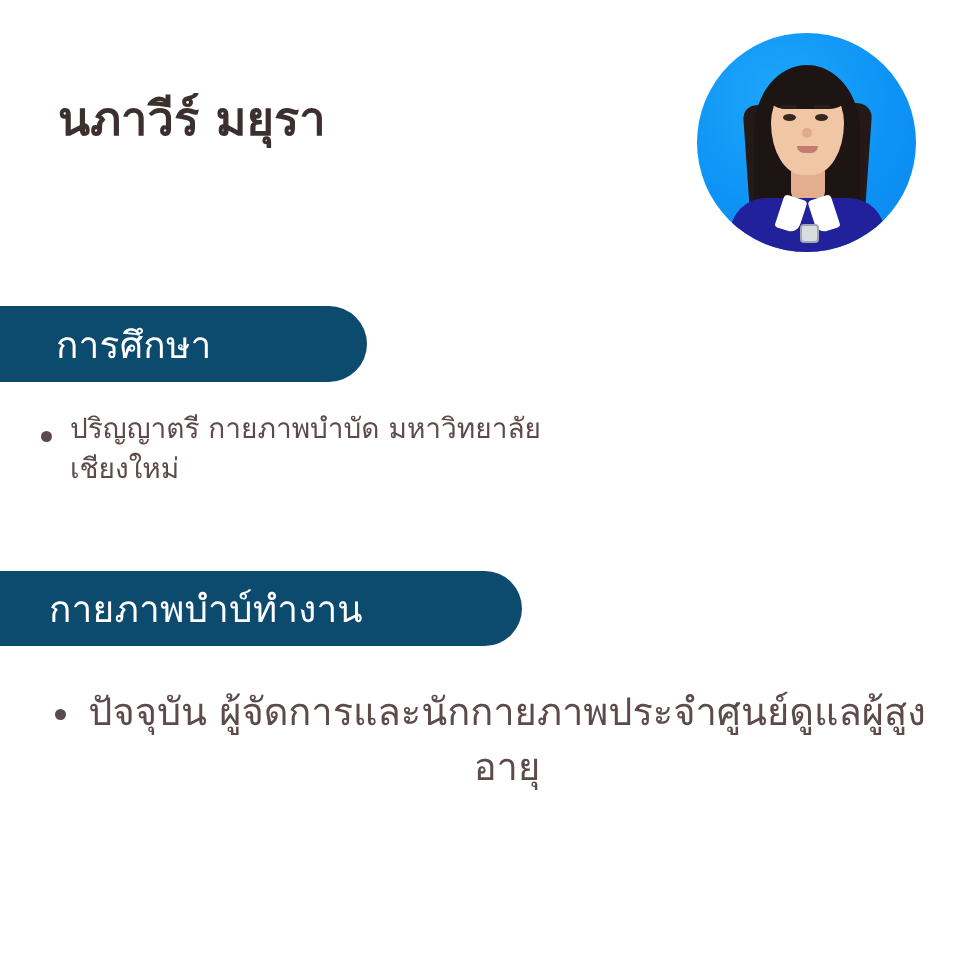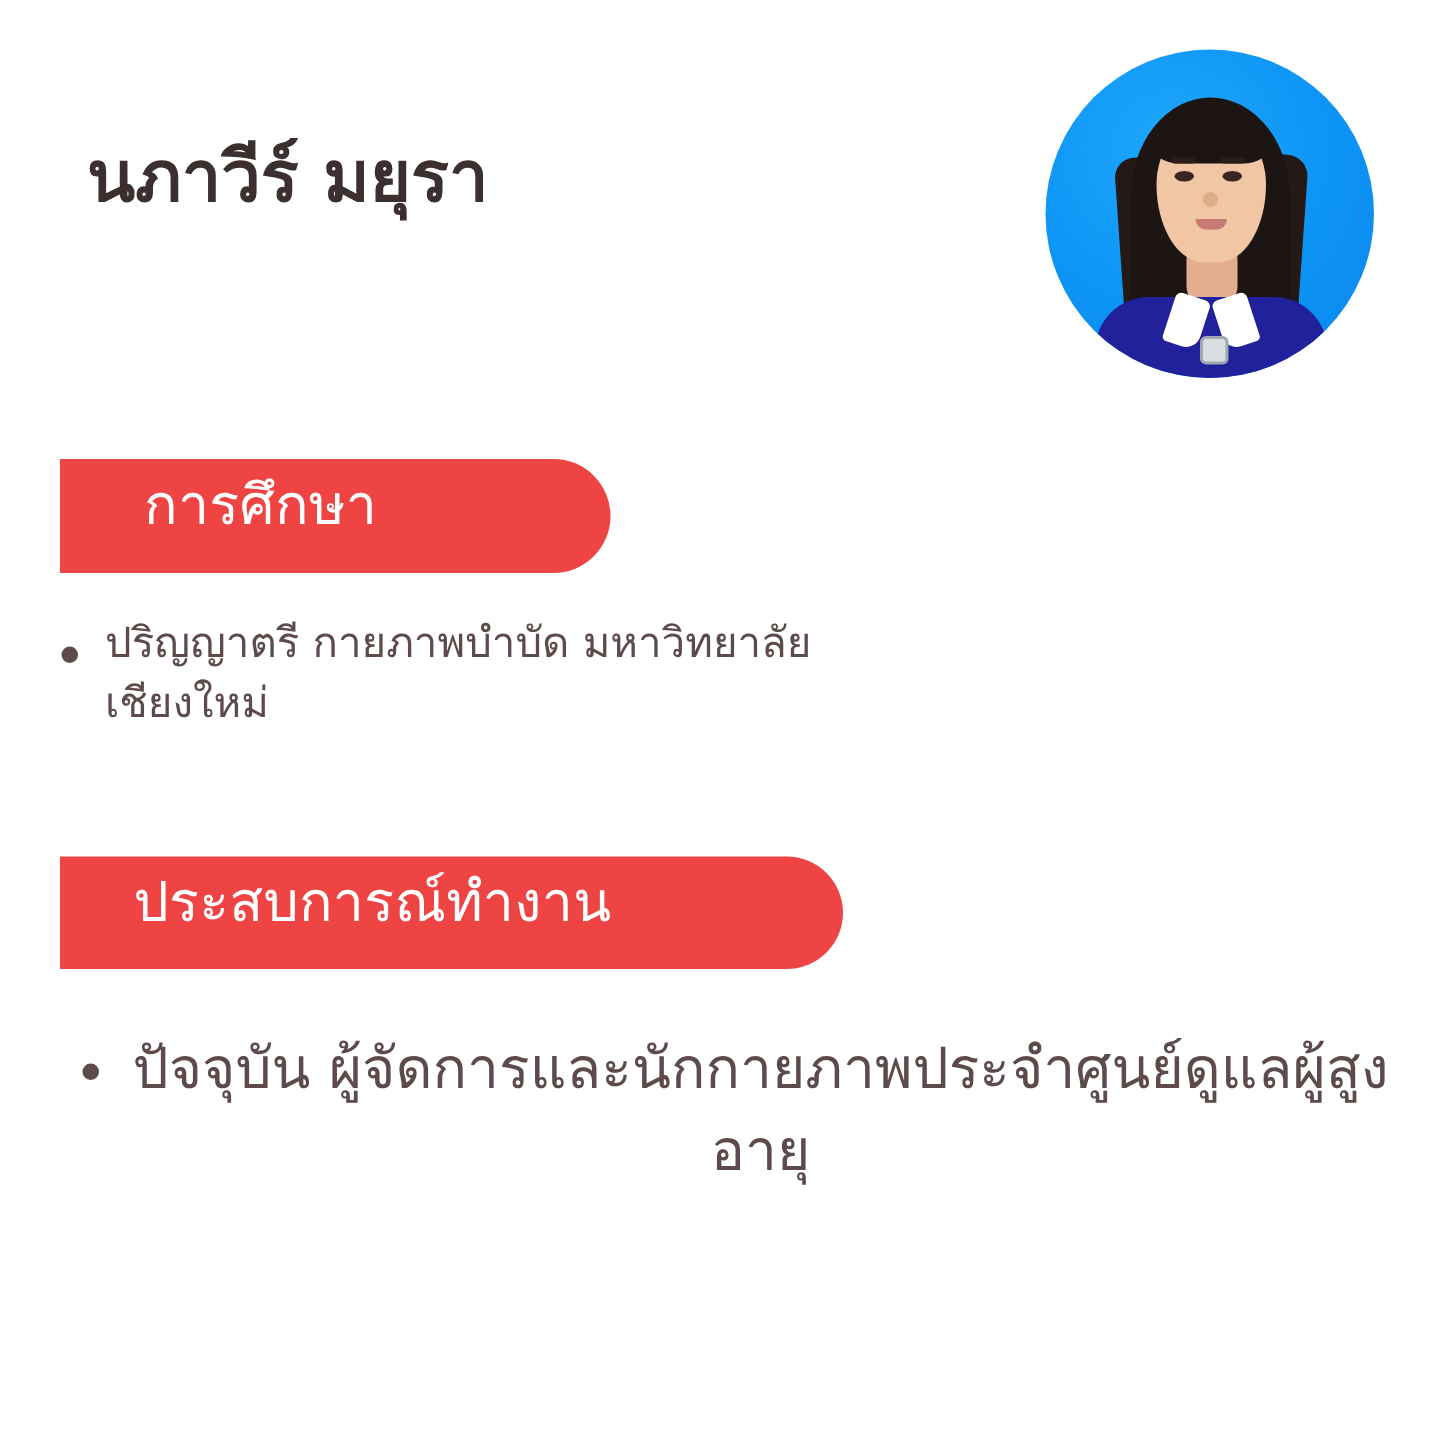--- a/index.html
+++ b/index.html
@@ -211,25 +211,24 @@
     height: 15px;
     background: #d9dde2;
     border: 2px solid #9fa7b0;
     border-radius: 4px;
   }
 
   
   .section-pill {
     position: absolute;
     left: 0;
-    background: #ef4444;
+    background: #0c4a6e;
     border-radius: 0 40px 40px 0;
     display: flex;
-    align-items: flex-start;
-    margin-left: 40px;
+    align-items: center;
   }
   .section-pill .pill-label {
     color: #ffffff;
     font-size: 37px;
     font-weight: 400;
     letter-spacing: 0.2px;
     white-space: nowrap;
   }
   #pill-education {
     top: 306px;
@@ -377,20 +376,20 @@
   </div>
 
   <div class="section-pill" id="pill-education">
     <span class="pill-label">การศึกษา</span>
   </div>
   <ul class="bullet-list" id="list-education">
     <li>ปริญญาตรี กายภาพบำบัด มหาวิทยาลัยเชียงใหม่</li>
   </ul>
 
   <div class="section-pill" id="pill-experience">
-    <span class="pill-label">ประสบการณ์ทำงาน</span>
+    <span class="pill-label">กายภาพบำบ์ทำงาน</span>
   </div>
   <ul class="bullet-list" id="list-experience">
     <li>ปัจจุบัน ผู้จัดการและนักกายภาพประจำศูนย์ดูแลผู้สูงอายุ</li>
   </ul>
 
 
 </div>
 
 </body></html>

